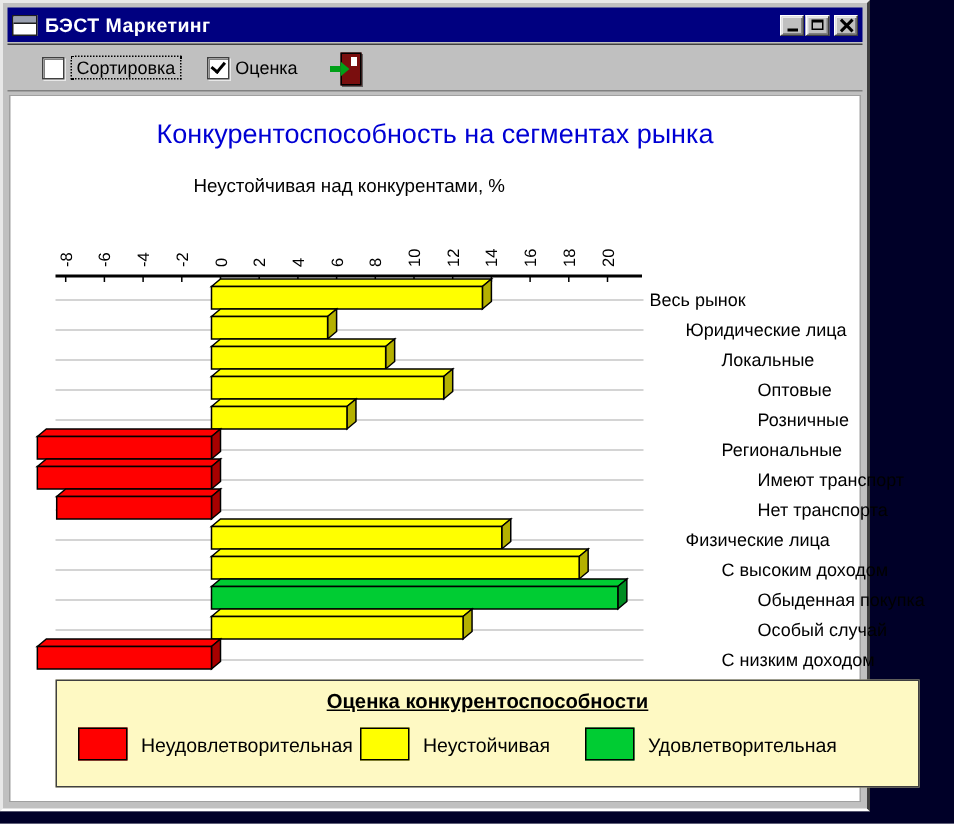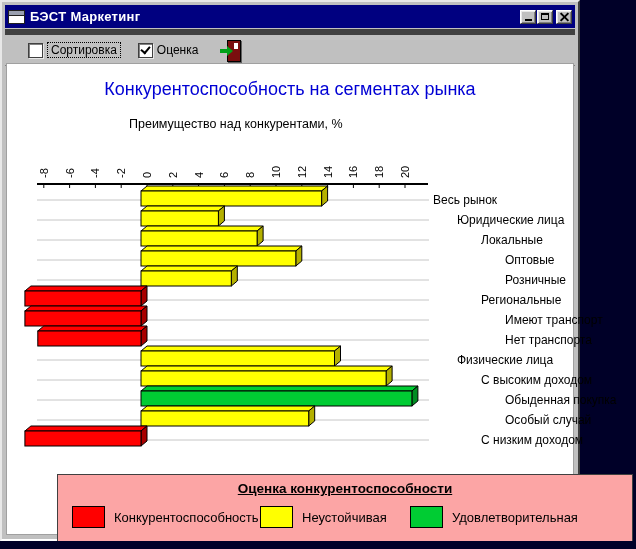--- a/index.html
+++ b/index.html
@@ -20,21 +20,21 @@
     display:flex;align-items:center;justify-content:center;margin-left:1px;flex:none;box-sizing:border-box;}
   .tb-btn.close{margin-left:3px;}
   .glyph-min{width:7px;height:2px;background:#000;margin-top:7px;}
   .glyph-max{width:8px;height:7px;border:1px solid #000;border-top:2px solid #000;box-sizing:border-box;}
   .glyph-close{position:relative;width:9px;height:9px;}
   .glyph-close::before,.glyph-close::after{content:"";position:absolute;left:-1px;top:3.5px;width:11px;height:2px;background:#000;}
   .glyph-close::before{transform:rotate(45deg);}
   .glyph-close::after{transform:rotate(-45deg);}
 
   
-  .toolbar{height:30px;margin-top:1px;border-top:6px solid #404040;border-bottom:1px solid #808080;
+  .toolbar{height:30px;margin-top:1px;border-top:1px solid #404040;border-bottom:1px solid #808080;
     display:flex;align-items:center;padding-left:23px;}
   .checkbox{width:13px;height:13px;background:#ffffff;border:1px solid #404040;
     box-shadow:inset 1px 1px 0 #808080, 1px 1px 0 #e8e8e8;position:relative;flex:none;box-sizing:content-box;}
   .checkbox.checked::after{content:"";position:absolute;left:2px;top:2px;width:7px;height:4px;
     border-left:2px solid #000;border-bottom:2px solid #000;transform:rotate(-50deg);}
   .cb-label{font-size:12px;color:#000;margin-left:4px;white-space:nowrap;}
   .focus-rect{border:1px dotted #000;padding:0 3px;}
   .gap-a{margin-left:17px;}
   .exit-btn{margin-left:22px;position:relative;width:22px;height:23px;flex:none;}
   .door{position:absolute;left:7px;top:1px;width:12px;height:20px;background:#7a0e0e;border:1px solid #000;box-shadow:1px 1px 0 #606060;}
@@ -44,21 +44,21 @@
     border-top:5px solid transparent;border-bottom:5px solid transparent;}
 
   
   .chart-panel{position:absolute;left:4px;top:61px;right:4px;bottom:4px;background:#ffffff;border:1px solid #a0a0a0;padding-left:27px;}
   .chart-title{position:absolute;left:0;top:15px;width:100%;text-align:center;color:#0000d4;font-size:18px;}
   .axis-caption{position:absolute;left:122px;top:53px;font-size:12.5px;color:#000;}
   .plot{position:absolute;left:0;top:75px;}
   .plot text{font-family:"Liberation Sans",sans-serif;fill:#000;}
 
   
-  .legend-box{position:absolute;left:30px;top:410px;width:574px;height:70px;border:1px solid #404040;background:#fca5a5;margin-left:20px;}
+  .legend-box{position:absolute;left:30px;top:389px;width:574px;height:70px;border:1px solid #404040;background:#fef9c3;}
   .legend-title{margin-top:6px;text-align:center;font-size:13.5px;font-weight:bold;text-decoration:underline;color:#000;}
   .legend-item{position:absolute;top:31px;display:flex;align-items:center;}
   .legend-item.i0{left:14px;} .legend-item.i1{left:202px;align-items:center;} .legend-item.i2{left:352px;}
   .swatch{width:31px;height:20px;border:1px solid #000;margin-right:9px;flex:none;}
   .legend-label{font-size:13px;color:#000;white-space:nowrap;}
 </style>
 </head>
 <body>
 
 <div class="screen">
@@ -87,21 +87,21 @@
         <div class="door">
             <div class="door-window"></div>
           </div>
         <div class="arrow-stem"></div>
         <div class="arrow-head"></div>
       </div>
     </div>
 
     <div class="chart-panel">
       <div class="chart-title">Конкурентоспособность на сегментах рынка</div>
-      <div class="axis-caption">Преимущество над конкурентами, %</div>
+      <div class="axis-caption">Неустойчивая над конкурентами, %</div>
       <svg class="plot" width="626" height="320" viewBox="0 0 626 320">
           <line x1="30" y1="61" x2="422" y2="61" stroke="#c6c6c6" stroke-width="1"></line>
           <line x1="30" y1="81" x2="422" y2="81" stroke="#c6c6c6" stroke-width="1"></line>
           <line x1="30" y1="101" x2="422" y2="101" stroke="#c6c6c6" stroke-width="1"></line>
           <line x1="30" y1="121" x2="422" y2="121" stroke="#c6c6c6" stroke-width="1"></line>
           <line x1="30" y1="141" x2="422" y2="141" stroke="#c6c6c6" stroke-width="1"></line>
           <line x1="30" y1="161" x2="422" y2="161" stroke="#c6c6c6" stroke-width="1"></line>
           <line x1="30" y1="181" x2="422" y2="181" stroke="#c6c6c6" stroke-width="1"></line>
           <line x1="30" y1="201" x2="422" y2="201" stroke="#c6c6c6" stroke-width="1"></line>
           <line x1="30" y1="221" x2="422" y2="221" stroke="#c6c6c6" stroke-width="1"></line>
@@ -191,21 +191,21 @@
           <polygon points="17.89999999999999,292 23.89999999999999,287 140,287 134,292" fill="#ff0000" stroke="#000"></polygon>
           <polygon points="134,292 140,287 140,302 134,307" fill="#a80000" stroke="#000"></polygon>
           <rect x="17.89999999999999" y="292" width="116.10000000000001" height="15" fill="#ff0000" stroke="#000"></rect>
           <text x="474" y="305" font-size="12">С низким доходом</text>
         </svg>
 
       <div class="legend-box">
         <div class="legend-title">Оценка конкурентоспособности</div>
         <div class="legend-item i0">
           <div class="swatch" style="background: rgb(255, 0, 0);"></div>
-          <span class="legend-label">Конкурентоспособность</span>
+          <span class="legend-label">Неудовлетворительная</span>
         </div>
         <div class="legend-item i1">
           <div class="swatch" style="background: rgb(255, 255, 0);"></div>
           <span class="legend-label">Неустойчивая</span>
         </div>
         <div class="legend-item i2">
           <div class="swatch" style="background: rgb(0, 204, 51);"></div>
           <span class="legend-label">Удовлетворительная</span>
         </div>
       </div>

